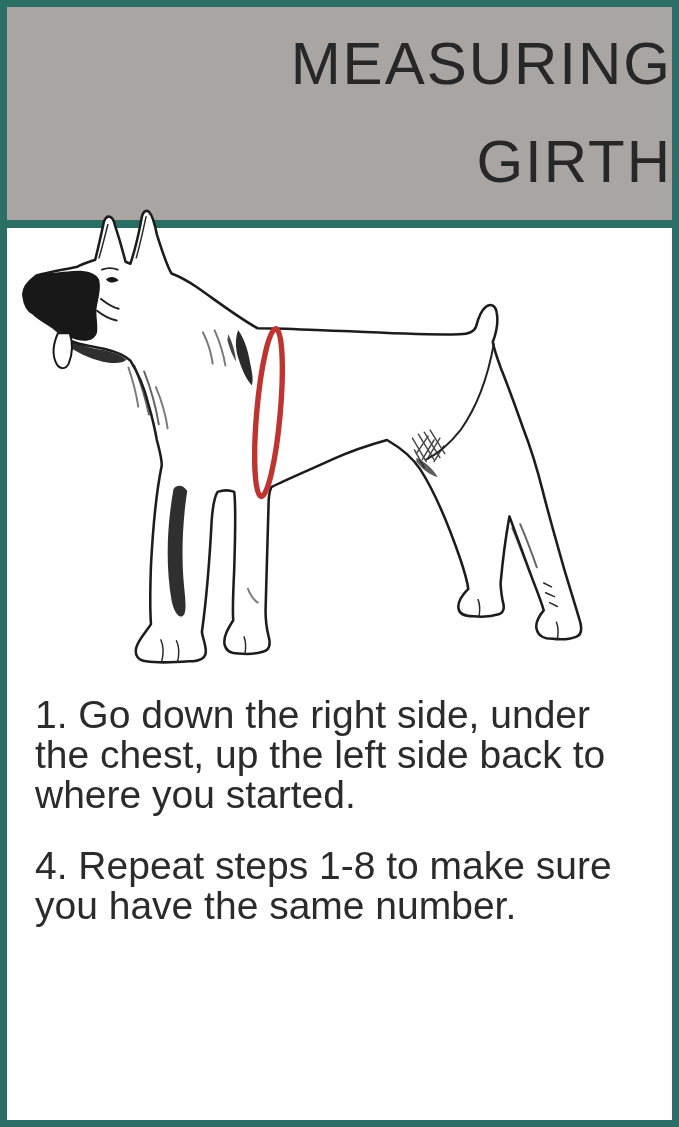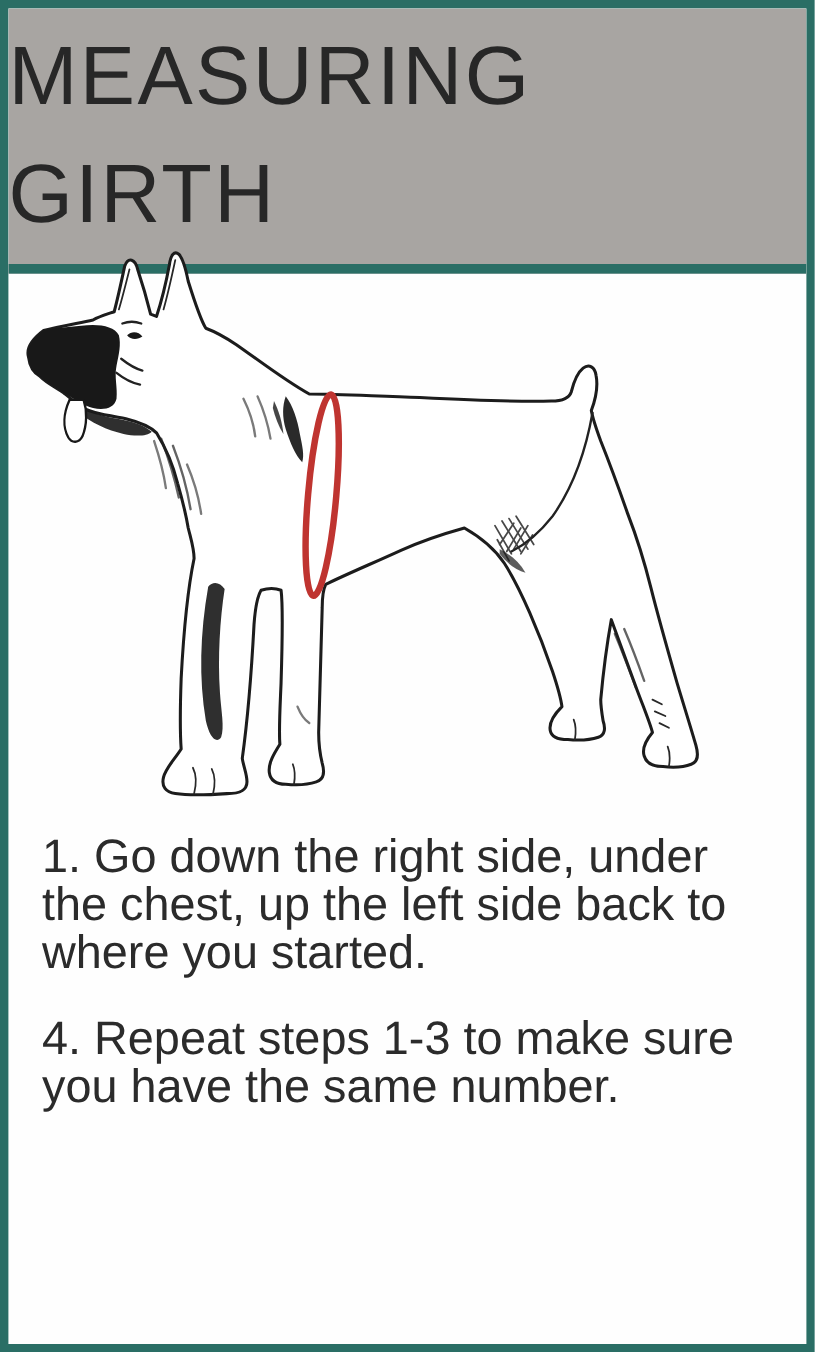--- a/index.html
+++ b/index.html
@@ -21,22 +21,22 @@
   }
   .header{
     position:absolute;top:0;left:0;right:0;
     height:221px;
     background:var(--header-gray);
     border-bottom:8px solid var(--border-teal);
     z-index:1;
   }
   .title{
     margin-top:8px;
-    text-align:left;
-    font-size:69px;
+    text-align:right;
+    font-size:60px;
     line-height:98px;
     letter-spacing:2px;
     font-weight:400;
     color:#272727;
   }
   .title .tl{display:block;}
   .dog{
     position:absolute;
     left:0;top:193px;
     width:665px;height:480px;
@@ -194,16 +194,16 @@
         <path d="M 430 236 L 418 254 M 436 240 L 424 260 M 442 238 L 430 258 M 446 246 L 436 262"></path>
       </g>
       <path class="dark" style="opacity:.7" d="M 418 262 C 424 270 432 276 440 278 C 434 268 426 262 418 258 Z"></path>
     </g>
 
     <ellipse class="girth" cx="267" cy="212" rx="12" ry="86" transform="rotate(5 267 212)"></ellipse>
   </svg>
 
   <div class="steps">
     <p>1. Go down the right side, under the chest, up the left side back to where you started.</p>
-    <p>4. Repeat steps 1-3 to make sure you have the same number.</p>
+    <p>4. Repeat steps 1-8 to make sure you have the same number.</p>
   </div>
 
 </div>
 
 </body></html>

